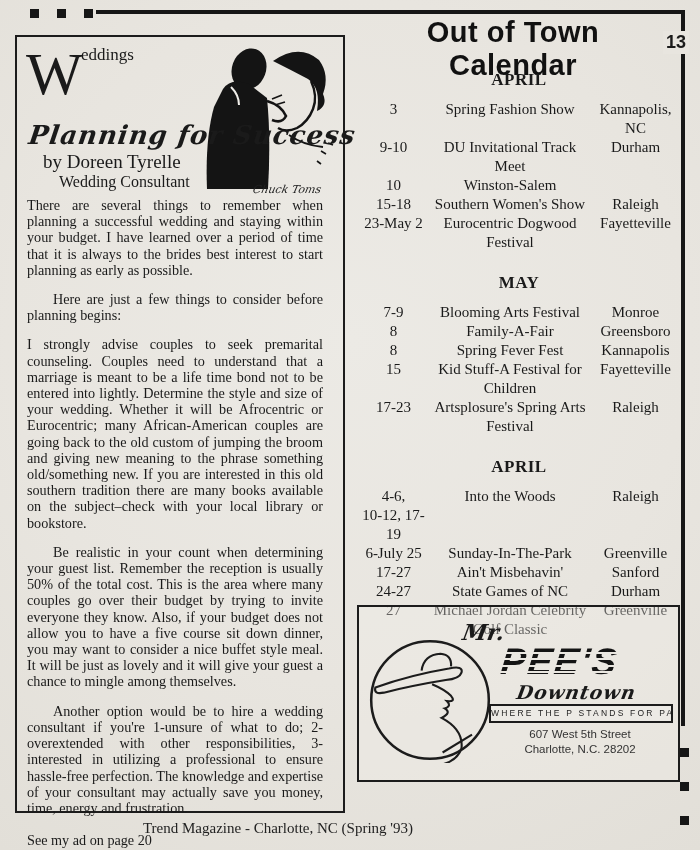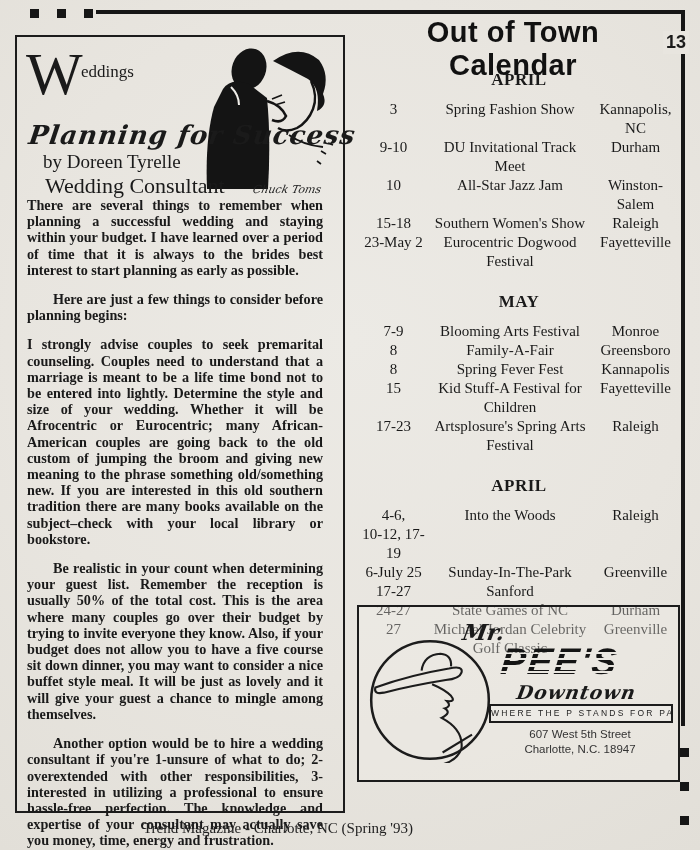--- a/index.html
+++ b/index.html
@@ -31,39 +31,38 @@
     position:absolute;left:663px;top:31px;width:26px;text-align:center;
     font-family:"Liberation Sans", sans-serif;font-weight:bold;font-size:18px;
     background:#e8e5df;z-index:3;padding:1px 0;
   }
   
   .article-box{
     position:absolute;left:15px;top:35px;width:326px;height:774px;
     border:2px solid #1c1c1c;
   }
   .dropcap{position:absolute;left:9px;top:12px;font-size:60px;line-height:.85;font-weight:normal;}
-  .eddings{position:absolute;left:64px;top:25px;font-size:17px;}
+  .eddings{position:absolute;left:64px;top:8px;font-size:17px;}
   .illus{position:absolute;left:152px;top:6px;width:168px;height:148px;}
   .script-title{
     position:absolute;left:12px;top:83px;
     font-family:"DejaVu Serif", serif;font-style:italic;font-weight:bold;
     font-size:26px;transform:skewX(-8deg);letter-spacing:1px;white-space:nowrap;
   }
   .byline{position:absolute;left:26px;top:114px;font-size:19px;}
-  .byline-role{position:absolute;left:28px;top:136px;font-size:22px;}
+  .byline-role{position:absolute;left:42px;top:136px;font-size:16px;}
   .signature{
     position:absolute;left:236px;top:146px;
     font-family:"DejaVu Serif", serif;font-style:italic;font-size:11px;
     transform:skewX(-12deg);color:#222;
   }
   .article-body{position:absolute;left:10px;top:160px;width:304px;}
   .article-body p{
     margin:0 8px 13px 0;font-size:14.2px;line-height:16.2px;
     text-align:justify;
-    font-weight:bold;
   }
   .article-body p.indent{text-indent:26px;}
   .article-body p.see-ad{text-align:left;margin-top:16px;}
   
   .calendar{position:absolute;left:357px;top:70px;width:324px;}
   .cal-section{margin-bottom:21px;text-align:center;}
   .cal-section h2{
     margin:0 0 10px 0;font-size:17px;font-weight:bold;letter-spacing:.5px;
   }
   .ev-row{display:grid;grid-template-columns:73px 160px 1fr;}
@@ -166,21 +165,20 @@
         <span class="ev-name">Spring Fashion Show</span>
         <span class="ev-city">Kannapolis, NC</span>
       </div>
       <div class="ev-row">
         <span class="ev-date">9-10</span>
         <span class="ev-name">DU Invitational Track Meet</span>
         <span class="ev-city">Durham</span>
       </div>
       <div class="ev-row">
         <span class="ev-date">10</span>
-        <span class="ev-name">All-Star Jazz Jam</span>
         <span class="ev-city">Winston-Salem</span>
       </div>
       <div class="ev-row">
         <span class="ev-date">15-18</span>
         <span class="ev-name">Southern Women's Show</span>
         <span class="ev-city">Raleigh</span>
       </div>
       <div class="ev-row">
         <span class="ev-date">23-May 2</span>
         <span class="ev-name">Eurocentric Dogwood Festival</span>
@@ -225,20 +223,21 @@
         <span class="ev-name">Into the Woods</span>
         <span class="ev-city">Raleigh</span>
       </div>
       <div class="ev-row">
         <span class="ev-date">6-July 25</span>
         <span class="ev-name">Sunday-In-The-Park</span>
         <span class="ev-city">Greenville</span>
       </div>
       <div class="ev-row">
         <span class="ev-date">17-27</span>
+        <span class="ev-name">Ain't Misbehavin'</span>
         <span class="ev-city">Sanford</span>
       </div>
       <div class="ev-row">
         <span class="ev-date">24-27</span>
         <span class="ev-name">State Games of NC</span>
         <span class="ev-city">Durham</span>
       </div>
       <div class="ev-row">
         <span class="ev-date">27</span>
         <span class="ev-name">Michael Jordan Celebrity Golf Classic</span>
@@ -254,19 +253,19 @@
       <path d="M52 32 Q54 17 70 16 Q81 17 80 28" fill="none" stroke="#1c1c1c" stroke-width="2"></path>
       <path d="M62 45 Q74 50 80 56 Q85 62 76 61 Q81 66 74 68 Q81 72 71 77 Q92 88 90 106 Q85 121 62 123" fill="none" stroke="#1c1c1c" stroke-width="2"></path>
       <path d="M72 110 L100 93" fill="none" stroke="#1c1c1c" stroke-width="2"></path>
     </svg>
     <div class="ad-mr">Mr.</div>
     <div class="ad-name">PEE'S</div>
     <div class="ad-loc">Downtown</div>
     <div class="ad-banner">WHERE THE P STANDS FOR PARTY</div>
     <div class="ad-address">
       <div>607 West 5th Street</div>
-      <div>Charlotte,  N.C.  18947</div>
+      <div>Charlotte,  N.C.  28202</div>
     </div>
   </div>
 
   <div class="footer">Trend Magazine - Charlotte, NC (Spring '93)</div>
 
 </div>
 
 </body></html>

